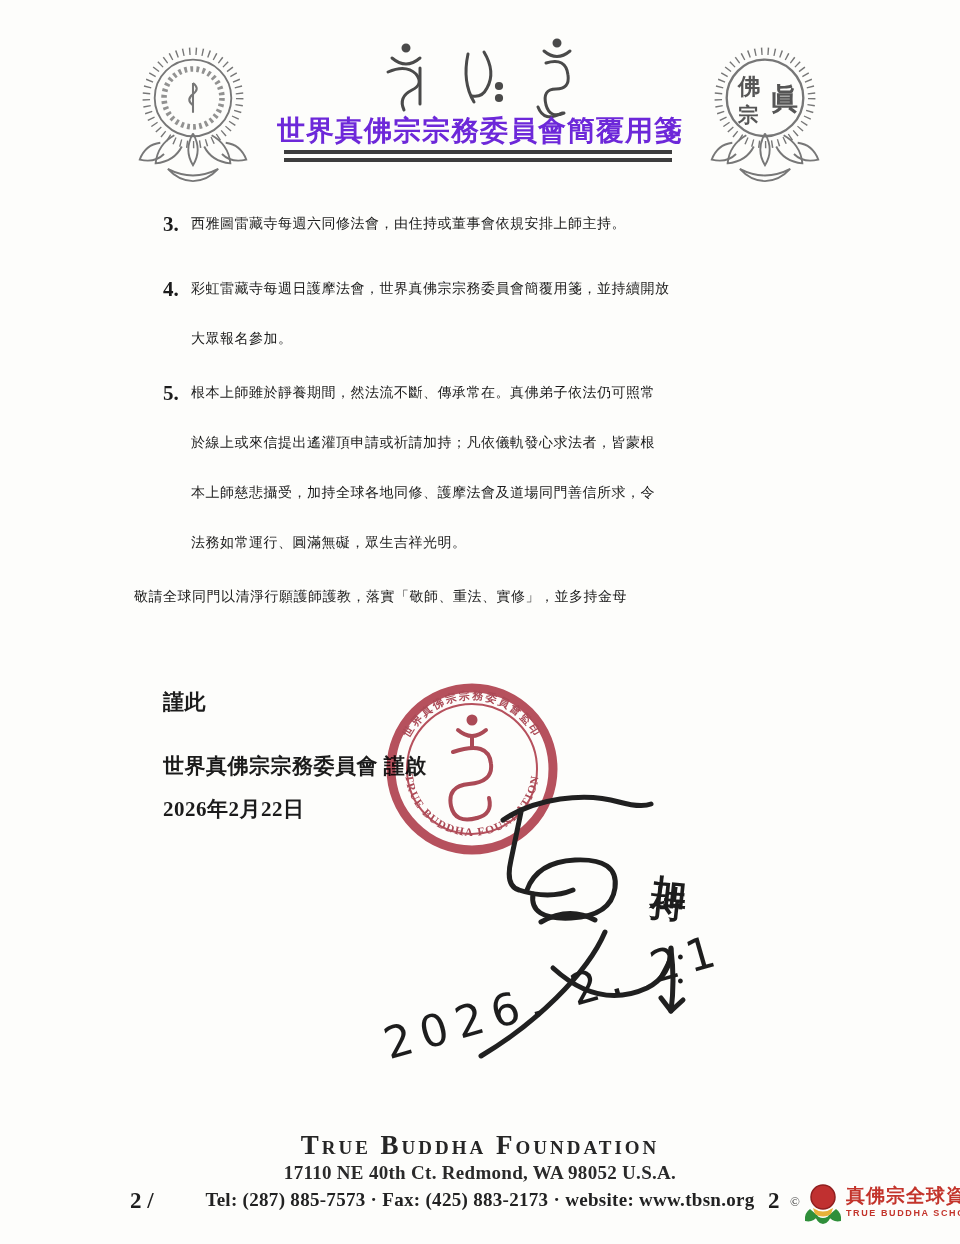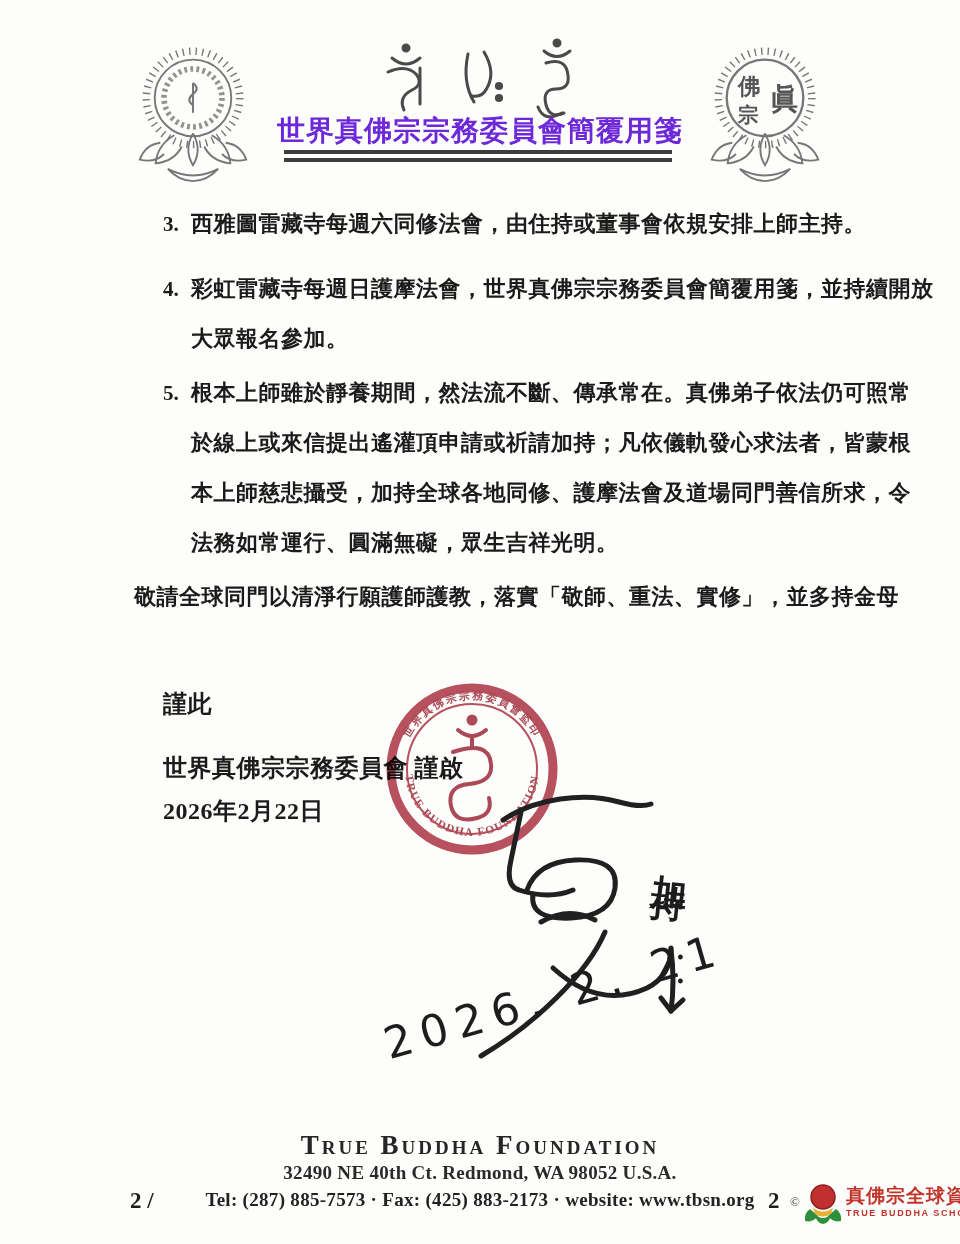--- a/index.html
+++ b/index.html
@@ -20,23 +20,23 @@
     position:absolute;top:112px;left:50%;transform:translateX(-50%);
     font-size:28px;font-weight:600;letter-spacing:1px;color:#6d28d9;white-space:nowrap;
   }
   .title-rule{
     position:absolute;left:284px;top:150px;width:388px;height:4px;
     border-top:4px solid #3d3d3d;border-bottom:4px solid #3d3d3d;
   }
   
   .item{position:absolute;left:163px;display:flex;}
   .item .num{width:28px;font-size:21px;line-height:50px;font-weight:600;}
-  .tline{font-size:22px;line-height:50px;font-weight:700;white-space:nowrap;letter-spacing:0.5px;}
+  .tline{font-size:14px;line-height:50px;font-weight:400;white-space:nowrap;letter-spacing:0.5px;}
   .para{position:absolute;left:134px;}
-  .single{position:absolute;left:134px;font-size:24px;font-weight:600;letter-spacing:0.5px;white-space:nowrap;padding-left:29px;}
+  .single{position:absolute;left:134px;font-size:21px;font-weight:600;letter-spacing:0.5px;white-space:nowrap;padding-left:29px;}
   
   .seal{position:absolute;left:383px;top:680px;width:178px;height:178px;opacity:.92;mix-blend-mode:multiply;}
   .signature{position:absolute;left:435px;top:772px;width:330px;height:300px;}
   .annotation{
     position:absolute;left:648px;top:846px;writing-mode:vertical-rl;
     font-size:36px;font-weight:600;color:#1c1c1c;transform:rotate(6deg);letter-spacing:10px;
   }
   .annotation-dots{
     position:absolute;left:664px;top:952px;writing-mode:vertical-rl;
     font-size:30px;font-weight:700;color:#1c1c1c;letter-spacing:14px;
@@ -203,21 +203,21 @@
       <path d="M236,177 q4,32 0,62"></path>
       <path d="M236,239 l-10,-13 M236,239 l12,-11"></path>
     </g>
   </svg>
 
   <div class="annotation">加持</div>
   <div class="annotation-dots">··</div>
   <div class="hand-date">2026. 2. 21</div>
 
   <div class="org-name">True Buddha Foundation</div>
-  <div class="address">32490 NE 40th Ct. Redmond, WA 98052 U.S.A.</div>
+  <div class="address">17110 NE 40th Ct. Redmond, WA 98052 U.S.A.</div>
   <div class="contact">Tel: (287) 885-7573  ·  Fax: (425) 883-2173  ·  website: www.tbsn.org</div>
 
   <div class="page-num left">2 /</div>
   <div class="page-num right">2</div>
   <div class="copyright">©</div>
 
   <svg class="tbsn-logo" viewBox="0 0 38 42">
     <path d="M6,26 q-6,4 -5,12 q8,2 13,-5" fill="#2f8f3a"></path>
     <path d="M32,26 q6,4 5,12 q-8,2 -13,-5" fill="#2f8f3a"></path>
     <path d="M10,30 q9,10 18,0 q-3,11 -9,11 q-6,0 -9,-11" fill="#2f8f3a"></path>

